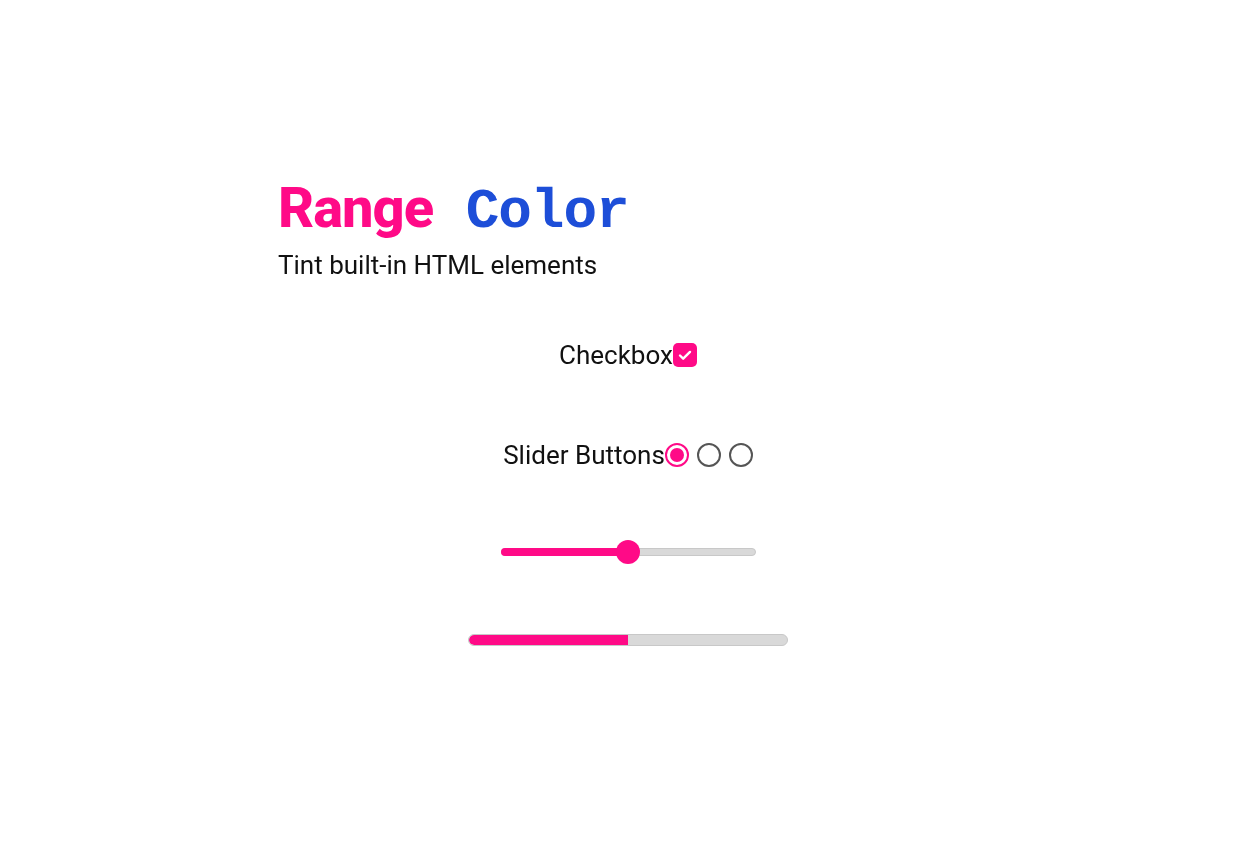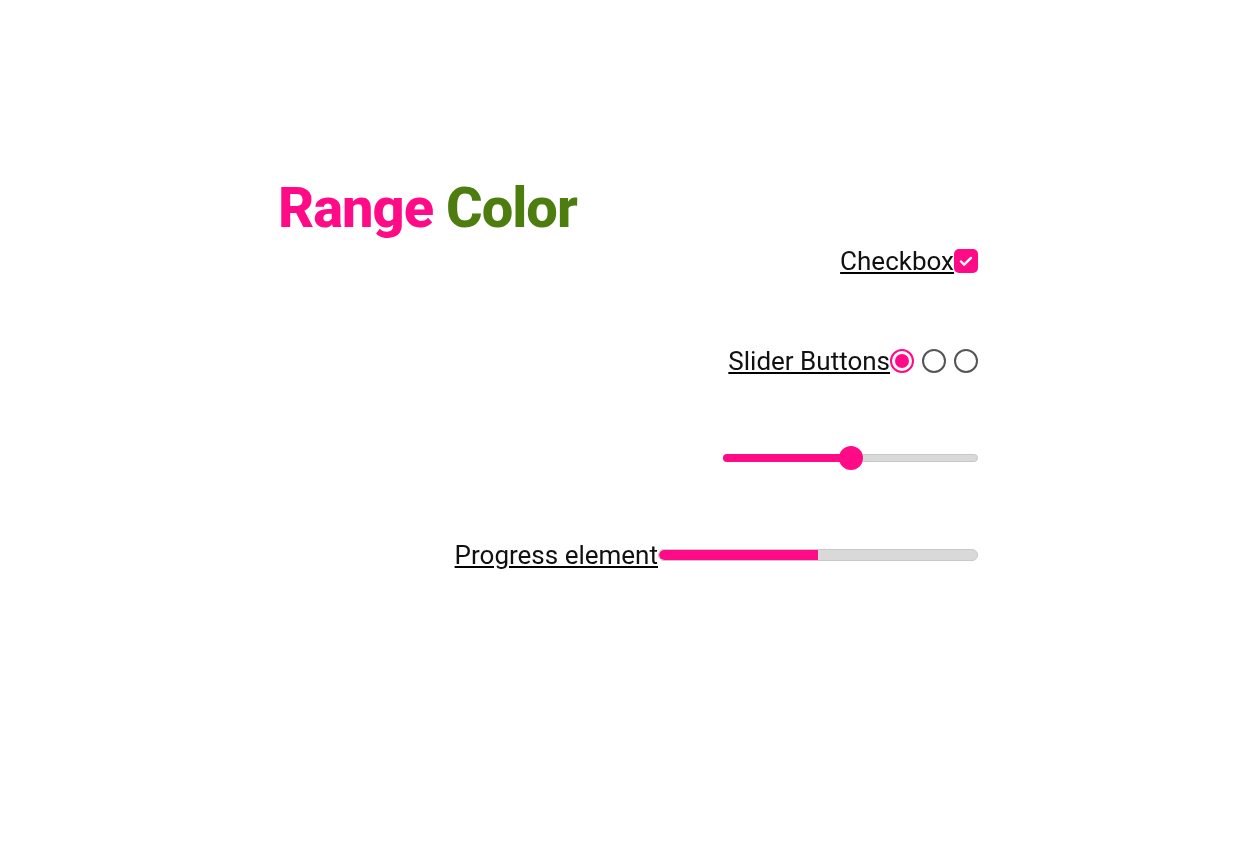--- a/index.html
+++ b/index.html
@@ -24,34 +24,34 @@
       font-size: 56px;
       font-weight: 800;
       letter-spacing: -1px;
       line-height: 1.1;
       margin-bottom: 6px;
     }
     .title-accent {
       color: #ff0a87;
     }
     .title-rest {
-      color: #4d7c0f;
+      color: #1d4ed8;
+      font-family: Liberation Mono, monospace;
     }
     .subtitle {
       font-size: 26px;
       font-weight: 400;
       color: #111;
       margin-bottom: 60px;
     }
     .row {
       display: flex;
-      justify-content: flex-end;
+      justify-content: center;
       align-items: center;
       margin-bottom: 70px;
-      text-decoration: underline;
     }
     .row-label {
       font-size: 26px;
       font-weight: 400;
       color: #111;
     }
     .control-area {
       display: flex;
       align-items: center;
       gap: 8px;
@@ -153,20 +153,21 @@
     }
   </style>
 </head>
 <body>
 
 <div class="container">
 
   <h1 class="title">
     <span class="title-accent">Range</span><span class="title-rest"> Color</span>
   </h1>
+  <p class="subtitle">Tint built-in HTML elements</p>
 
   <div class="row">
     <span class="row-label">Checkbox</span>
     <div class="control-area">
       <div class="checkbox">
         <svg viewBox="0 0 16 16">
           <path d="M3 8.5 L6.2 11.7 L13 4.9" stroke="#fff" stroke-width="2.4" fill="none" stroke-linecap="round" stroke-linejoin="round"></path>
         </svg>
       </div>
     </div>
@@ -185,21 +186,20 @@
     <div class="control-area">
       <div class="slider">
         <div class="slider-track"></div>
         <div class="slider-fill" id="slider-fill" style="width: 50%;"></div>
         <div class="slider-thumb" id="slider-thumb" style="left: 50%;"></div>
       </div>
     </div>
   </div>
 
   <div class="row">
-    <span class="row-label">Progress element</span>
     <div class="control-area">
       <div class="progress">
         <div class="progress-fill" id="progress-fill" style="width: 50%;"></div>
       </div>
     </div>
   </div>
 
 </div>
 
 </body></html>

